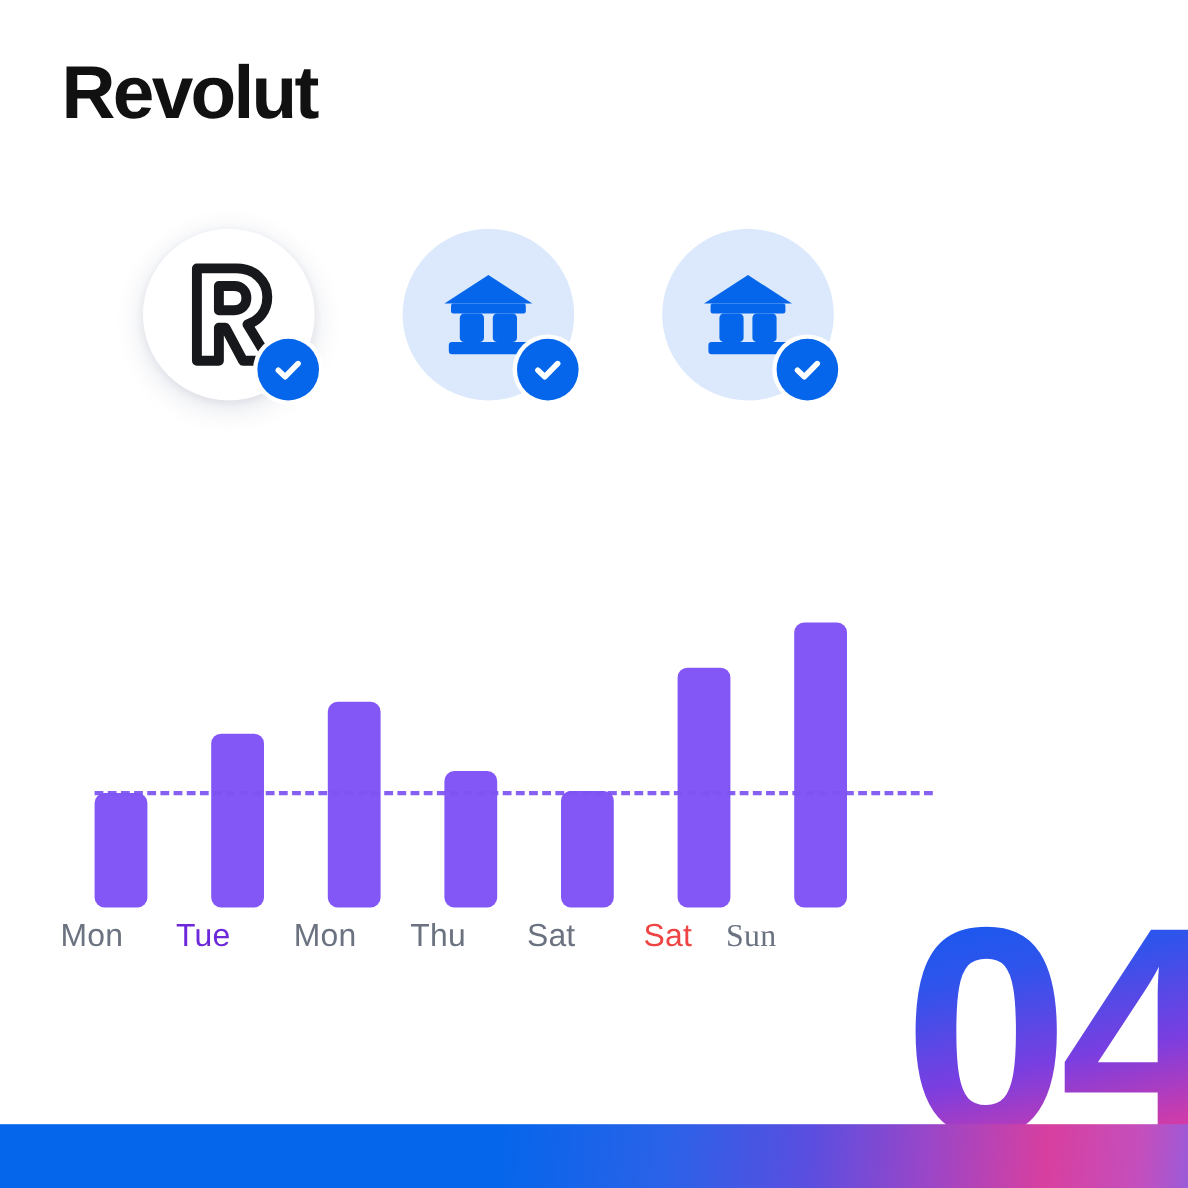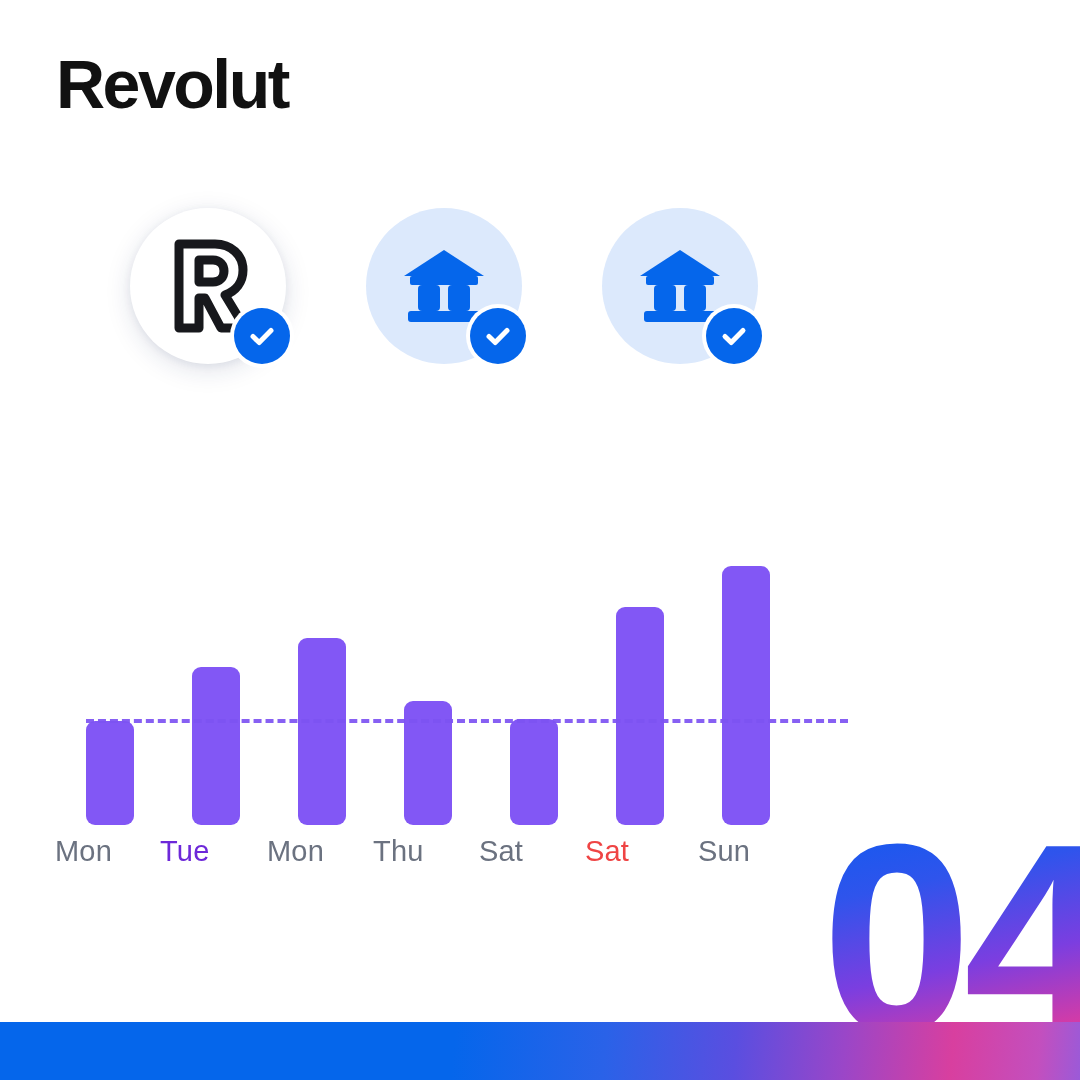--- a/index.html
+++ b/index.html
@@ -259,21 +259,21 @@
         </div>
       <div class="avg-line" id="avg-line" style="top: 178.773px; border-top-color: rgb(125, 83, 242);"></div>
     </div>
     <div class="axis-labels" id="axis-labels">
         <div class="axis-label" style="left: -31px; color: rgb(107, 114, 128);">Mon</div>
         <div class="axis-label" style="left: 74px; color: #6d28d9;">Tue</div>
         <div class="axis-label" style="left: 181px; color: rgb(107, 114, 128);">Mon</div>
         <div class="axis-label" style="left: 287px; color: rgb(107, 114, 128);">Thu</div>
         <div class="axis-label" style="left: 393px; color: rgb(107, 114, 128);">Sat</div>
         <div class="axis-label" style="left: 499px; color: #ef4444;">Sat</div>
-        <div class="axis-label" style="left: 612px; color: rgb(107, 114, 128);">Sun</div>
+        <div class="axis-label" style="left: 574px; color: rgb(107, 114, 128); font-family: Liberation Serif, serif;">Sun</div>
       </div>
   </div>
 
   <div class="slide-number">04</div>
 
   <div class="footer-bar"></div>
 
 </div>
 
 </body></html>

